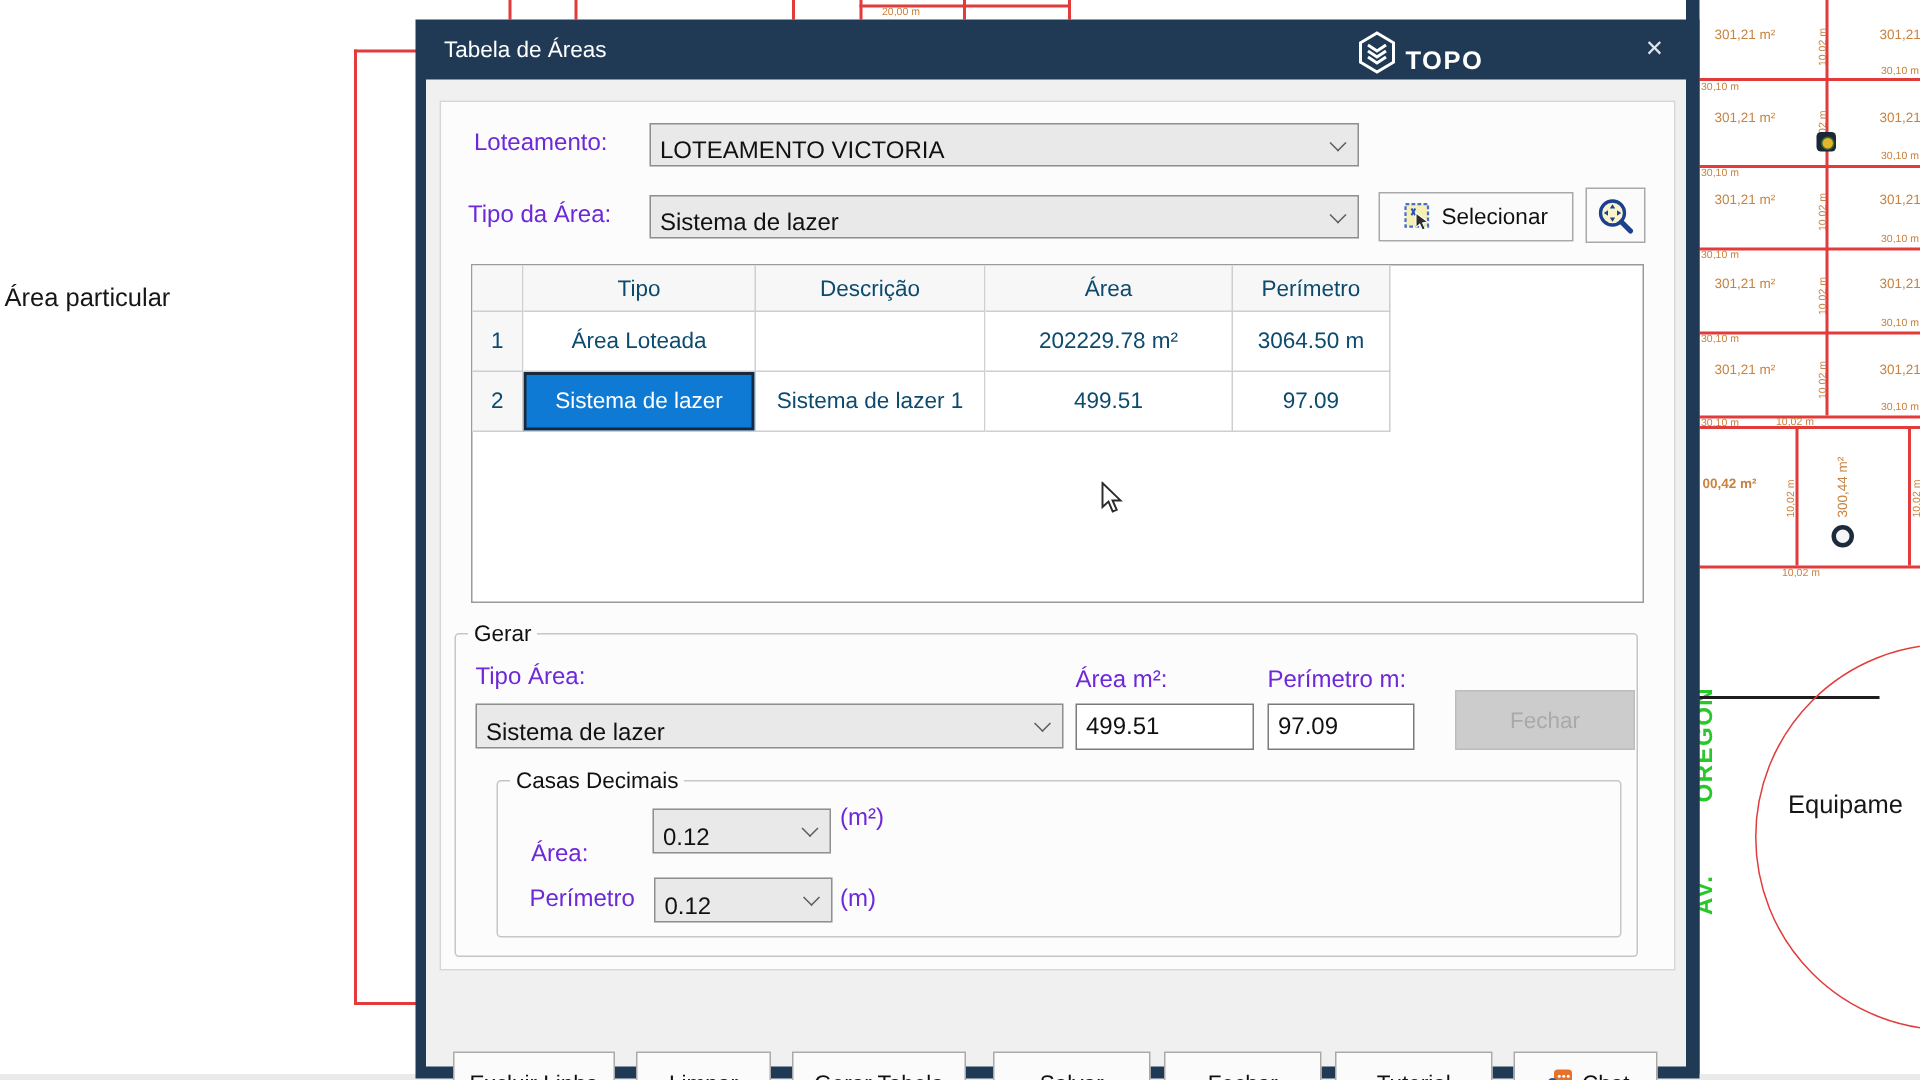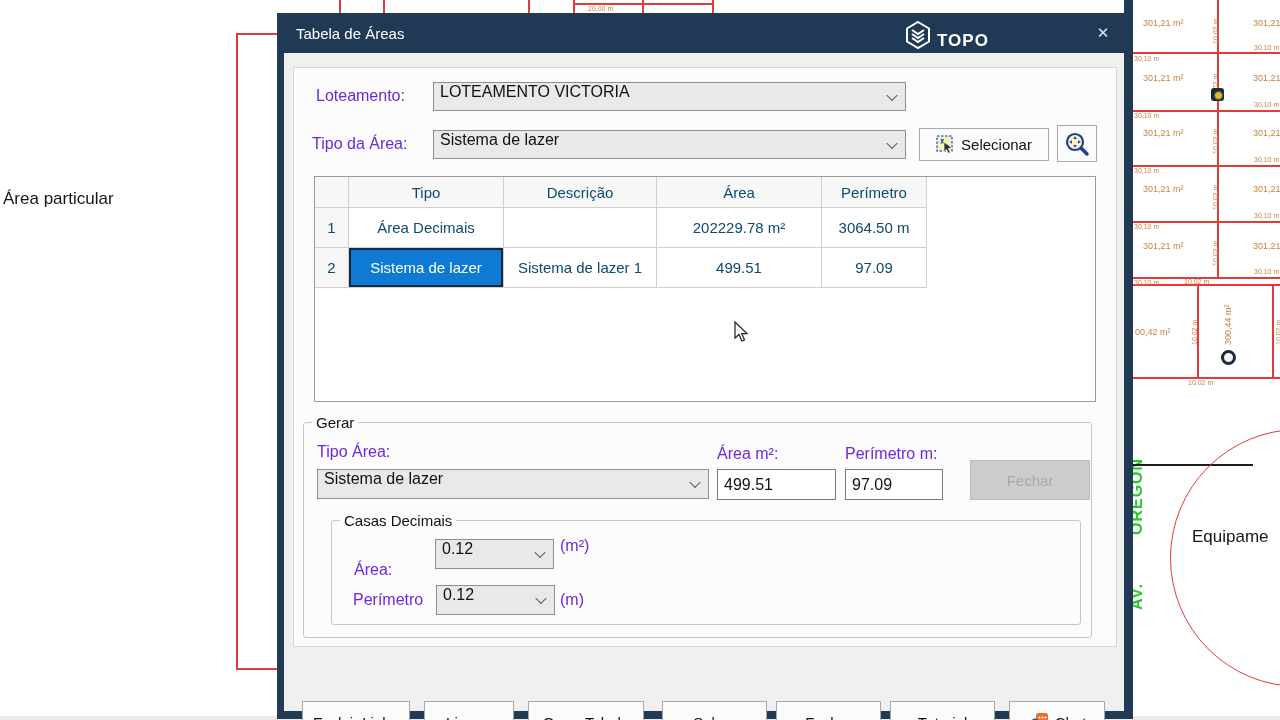--- a/index.html
+++ b/index.html
@@ -39,21 +39,21 @@
   #brand { position:absolute; left:626px; top:6px; display:flex; align-items:center; }
   #brand-name { color:#fff; font-weight:bold; font-size:17px; letter-spacing:1px; margin-left:4px;margin-top:12px; }
   #closebox { position:absolute; left:812px; top:8px; width:28px; height:24px;
               color:#dfe6ee; font-size:15px; text-align:center; line-height:24px; cursor:default; }
   #body { position:absolute; left:7px; top:40px; width:840px; height:658px; background:#f0f0f0; }
   #panel { position:absolute; left:9px; top:14px; width:824px; height:580px;
            background:#fcfcfc; border:1px solid #d6d6d6; }
 
   .lbl { position:absolute; font-size:16px; color:#6d28d9; white-space:nowrap; }
   .combo { position:absolute; background:#e9e9e9; border:1px solid #8f8f8f;
-           font-size:16px; color:#111; display:flex; align-items:flex-start; padding-left:6px; }
+           font-size:16px; color:#111; display:flex; align-items:flex-end; padding-left:6px; }
   .combo .chev { position:absolute; right:9px; top:50%; width:8px; height:8px;
            border-right:1.6px solid #5c5c5c; border-bottom:1.6px solid #5c5c5c;
            transform:translateY(-70%) rotate(45deg); }
   .inp { position:absolute; background:#ffffff; border:1px solid #7a7a7a;
          font-size:16px; color:#111; display:flex; align-items:center; padding-left:6px; }
   .btn { position:absolute; background:#fbfbfb; border:1px solid #a9a9a9;
          font-size:15px; color:#111; display:flex; align-items:center; justify-content:center;
          cursor:default; }
   .btn-disabled { background:#cccccc; border:1px solid #bdbdbd; color:#a9a9a9; }
 
@@ -134,21 +134,21 @@
   <div class="dim dimrot" style="left:1212px; top:44px;">10,02 m</div>
   <div class="dim dimrot" style="left:1212px; top:99px;">10,02 m</div>
   <div class="dim dimrot" style="left:1212px; top:154px;">10,02 m</div>
   <div class="dim dimrot" style="left:1212px; top:210px;">10,02 m</div>
   <div class="dim dimrot" style="left:1212px; top:266px;">10,02 m</div>
   <div class="dim" style="left:1184px; top:278px;">10,02 m</div>
   <div class="dim" style="left:1188px; top:379px;">10,02 m</div>
   <div class="dim dimrot" style="left:1191px; top:345px;">10,02 m</div>
   <div class="dim dimrot" style="left:1275px; top:345px;">10,02 m</div>
 
-  <div class="lot" style="left:1135px; top:327px;">00,42 m²</div>
+  <div class="lot" style="left:1135px; top:317px;font-weight:bold;">00,42 m²</div>
   <div class="lot lotrot" style="left:1223px; top:345px;">300,44 m²</div>
 
   <div class="marker-sq"></div>
   <div class="marker-ci"></div>
 
   <div class="greenst" style="left:1128px; top:443px; height:92px;">OREGON</div>
   <div class="greenst" style="left:1128px; top:566px; height:44px;">AV.</div>
   <div class="blackline" style="left:1131px; top:464px; width:122px; height:1.5px;"></div>
   <div class="redcircle"></div>
   <div class="cadtext" style="left:1192px; top:527px;">Equipame</div>
@@ -206,21 +206,21 @@
 
         <div id="tablewrap">
           <div id="grid">
             <div class="c hd"></div>
             <div class="c hd">Tipo</div>
             <div class="c hd">Descrição</div>
             <div class="c hd">Área</div>
             <div class="c hd">Perímetro</div>
 
             <div class="c rh">1</div>
-            <div class="c">Área Decimais</div>
+            <div class="c">Área Loteada</div>
             <div class="c"></div>
             <div class="c">202229.78 m²</div>
             <div class="c">3064.50 m</div>
 
             <div class="c rh">2</div>
             <div class="c sel">Sistema de lazer</div>
             <div class="c">Sistema de lazer 1</div>
             <div class="c">499.51</div>
             <div class="c">97.09</div>
           </div>

